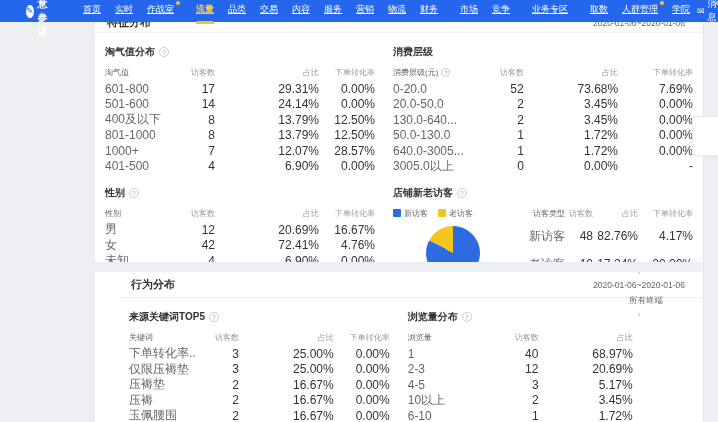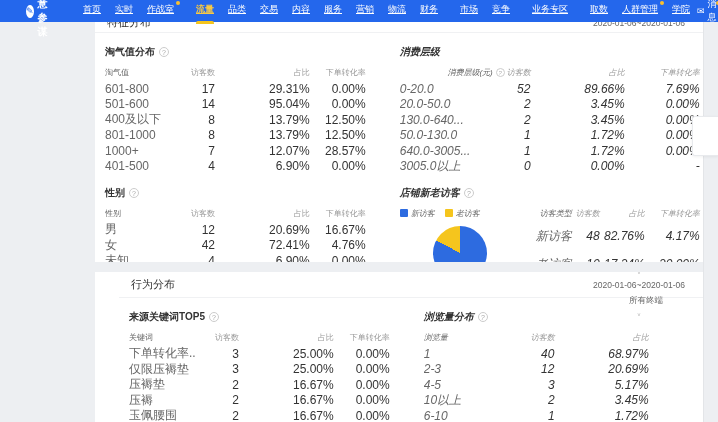--- a/index.html
+++ b/index.html
@@ -27,47 +27,47 @@
 
   
   .section { position:absolute; left:95px; width:608px; background:#fff; overflow:hidden; }
   .sec1 { top:22px; height:240px; }
   .sec2 { top:272px; height:150px;padding-left:24px; }
   .sec-head { display:flex; align-items:center; padding:0 12px; border-bottom:1px solid #f0f1f3; }
   .sec-head.clipped { height:11px; overflow:hidden; }
   .sec-head.clipped .head-inner { margin-top:-9px; }
   .head-inner { display:flex; align-items:center; width:100%; height:26px; }
   .sec2 .sec-head { height:26px; }
-  .sec-title { font-size:11px; font-weight:normal; color:#333; }
+  .sec-title { font-size:11px; font-weight:bold; color:#333; }
   .filters { margin-left:auto; display:flex; align-items:center; gap:3px; font-size:8.5px; color:#666;flex-direction:column; }
   .f-label { color:#999; }
   .chev { color:#bbb; font-size:6px; transform:scaleY(.8); }
   .f-date { color:#666; padding:2px 6px; }
   .f-term { color:#666; margin-left:14px; }
 
   .cols { display:flex; padding:0 10px; }
   .col-l { width:270px; }
-  .col-r { width:300px; margin-left:34px;font-style:italic; }
+  .col-r { width:300px; margin-left:18px; }
 
   .card-title { display:flex; align-items:center; gap:4px; margin:12px 0 4px; }
   .card-title .t { font-size:10px; font-weight:bold; color:#333; }
   .qmark { width:10px; height:10px; border:1px solid #ccc; border-radius:50%; color:#aaa;
            font-size:7px; line-height:9px; text-align:center; cursor:pointer; }
   .qmark.sm { width:9px; height:9px; font-size:6px; line-height:8px; }
 
   
   .thead { display:flex; align-items:center; height:18px; font-size:8px; color:#999; }
   .trow  { display:flex; align-items:center; height:15.5px; font-size:12px; color:#333; }
   .cl-label { width:84px; color:#666; overflow:hidden; white-space:nowrap; text-overflow:ellipsis; }
   .cl-num   { width:26px; text-align:right; }
   .cl-bar   { width:50px; margin-left:4px; }
   .cl-pct   { flex:1; text-align:right; }
   .cl-conv  { width:56px; text-align:right; }
 
-  .cr-label { width:105px; color:#666; overflow:hidden; white-space:nowrap; text-overflow:ellipsis;justify-content:flex-end; }
+  .cr-label { width:105px; color:#666; overflow:hidden; white-space:nowrap; text-overflow:ellipsis; }
   .cr-num   { width:26px; text-align:right; }
   .cr-bar   { width:50px; margin-left:4px; }
   .cr-pct   { flex:1; text-align:right; }
   .cr-conv  { width:75px; text-align:right; }
 
   .bar-track { height:4px; background:#f1f2f5; border-radius:2px; overflow:hidden; }
   .bar-fill  { height:4px; background:#2D6BE0; border-radius:2px; width:0; }
 
   
   .no-wrap { display:flex; }
@@ -171,21 +171,21 @@
               <span class="cl-num">17</span>
               <span class="cl-bar"><span class="bar-track"><span class="bar-fill" style="width: 100%;"></span></span></span>
               <span class="cl-pct">29.31%</span>
               <span class="cl-conv">0.00%</span>
             </div>
 
             <div class="trow">
               <span class="cl-label">501-600</span>
               <span class="cl-num">14</span>
               <span class="cl-bar"><span class="bar-track"><span class="bar-fill" style="width: 82%;"></span></span></span>
-              <span class="cl-pct">95.04%</span>
+              <span class="cl-pct">24.14%</span>
               <span class="cl-conv">0.00%</span>
             </div>
 
             <div class="trow">
               <span class="cl-label">400及以下</span>
               <span class="cl-num">8</span>
               <span class="cl-bar"><span class="bar-track"><span class="bar-fill" style="width: 47%;"></span></span></span>
               <span class="cl-pct">13.79%</span>
               <span class="cl-conv">12.50%</span>
             </div>
@@ -271,21 +271,21 @@
           <span class="cr-bar"></span>
           <span class="cr-pct">占比</span>
           <span class="cr-conv">下单转化率</span>
         </div>
         <div>
 
             <div class="trow">
               <span class="cr-label">0-20.0</span>
               <span class="cr-num">52</span>
               <span class="cr-bar"><span class="bar-track"><span class="bar-fill" style="width: 100%;"></span></span></span>
-              <span class="cr-pct">89.66%</span>
+              <span class="cr-pct">73.68%</span>
               <span class="cr-conv">7.69%</span>
             </div>
 
             <div class="trow">
               <span class="cr-label">20.0-50.0</span>
               <span class="cr-num">2</span>
               <span class="cr-bar"><span class="bar-track"><span class="bar-fill" style="width: 4%;"></span></span></span>
               <span class="cr-pct">3.45%</span>
               <span class="cr-conv">0.00%</span>
             </div>

